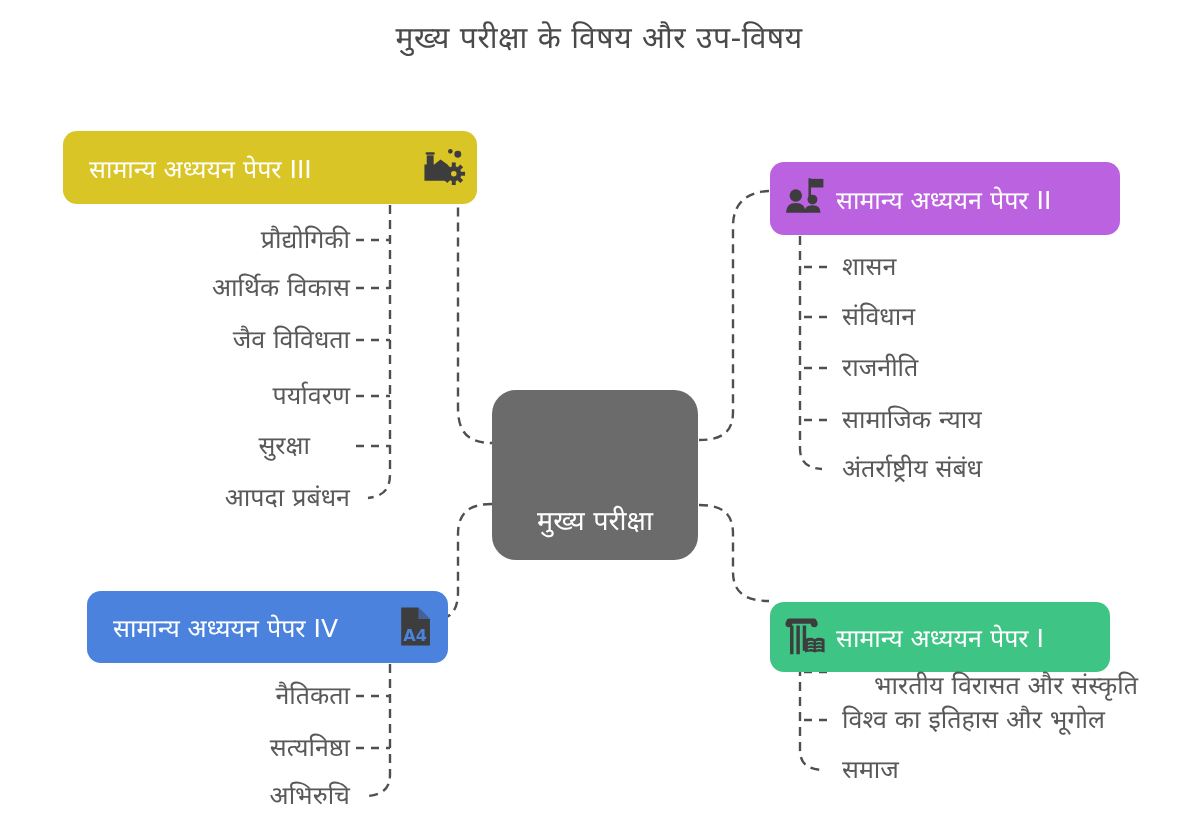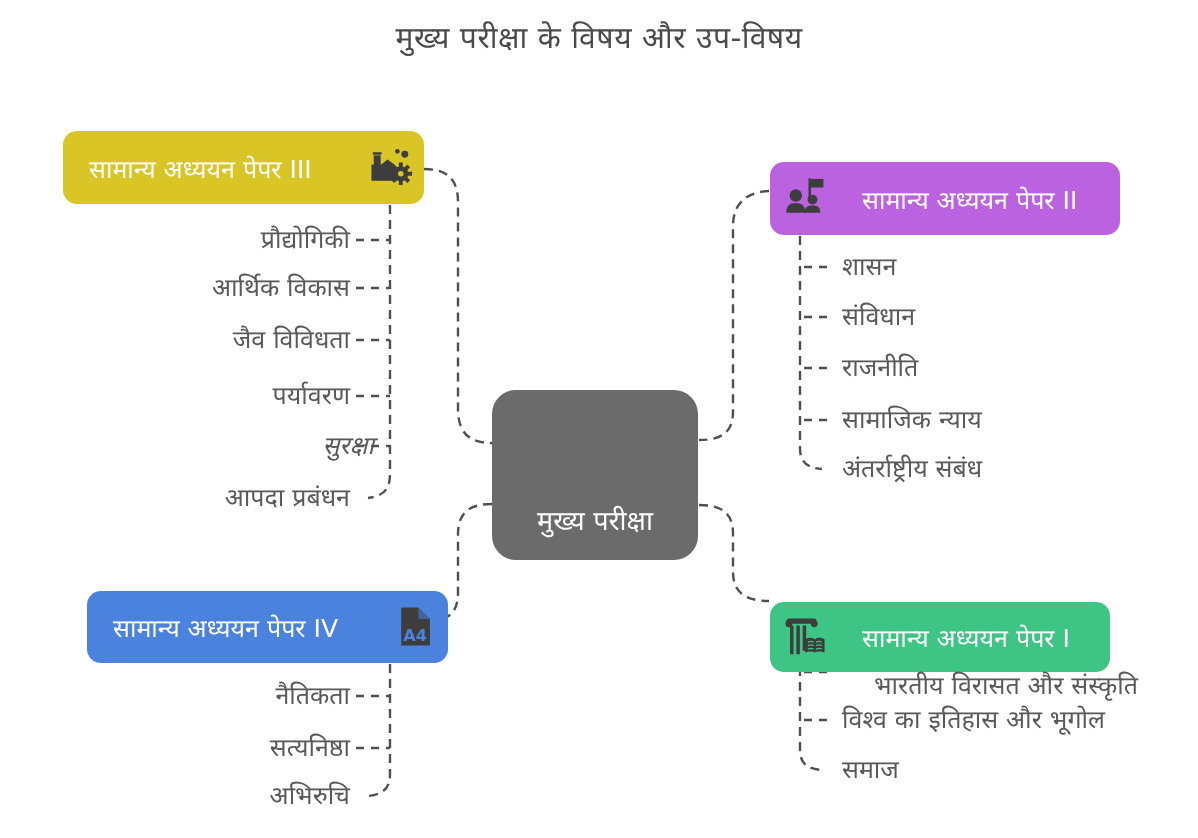--- a/index.html
+++ b/index.html
@@ -10,21 +10,21 @@
   .title{
     position:absolute;left:0;top:16px;width:1198px;text-align:center;
     font-size:30px;color:var(--color-title);letter-spacing:.5px;
   }
   .branch-box{
     position:absolute;border-radius:14px;display:flex;align-items:center;
     color:var(--color-label);font-size:25px;white-space:nowrap;box-sizing:border-box;
   }
   .branch-box .label{flex:1;}
   .branch-box.icon-right{padding:0 62px 0 26px;}
-  .branch-box.icon-left{padding:0 22px 0 92px;}
+  .branch-box.icon-left{padding:0 22px 0 66px;}
   .box-icon{position:absolute;top:50%;transform:translateY(-50%);width:46px;height:46px;}
   .box-icon.right{right:10px;}
   .box-icon.left{left:12px;}
   .center-node{
     position:absolute;left:492px;top:390px;width:206px;height:170px;
     background:var(--color-center);border-radius:24px;color:var(--color-label);
   }
   .center-node .label{
     position:absolute;left:0;right:0;bottom:22px;text-align:center;font-size:27px;white-space:nowrap;
   }
@@ -69,21 +69,21 @@
         <path d="M 804 672 L 834 672"></path>
         <path d="M 804 720 L 834 720"></path>
       </g>
     </g>
   </svg>
 
   <div class="center-node">
     <div class="label">मुख्य परीक्षा</div>
   </div>
 
-  <div class="branch-box icon-right" style="left: 63px; top: 131px; width: 361px; height: 73px; background: rgb(217, 197, 37);">
+  <div class="branch-box icon-right" style="left: 63px; top: 131px; width: 414px; height: 73px; background: rgb(217, 197, 37);">
     <span class="label">सामान्य अध्ययन पेपर III</span>
     <svg class="box-icon right" viewBox="0 0 40 40">
       <g class="ic">
         <rect x="5" y="9" width="6" height="9"></rect>
         <rect x="4" y="6.2" width="8" height="2.2" rx="1"></rect>
         <path d="M3 17 L3 31 L23 31 L23 17 L17 12.5 L11.5 17 Z"></path>
         <circle cx="25.5" cy="5.5" r="2"></circle>
         <circle cx="32" cy="8" r="3"></circle>
         <g transform="translate(28.5,25)">
           <circle r="6.6"></circle>
@@ -139,21 +139,21 @@
         <path d="M22.5 24.5 Q25.5 23.2 27.5 24.5 M22.5 27.5 Q25.5 26.2 27.5 27.5 M22.5 30.5 Q25.5 29.2 27.5 30.5 M29.5 24.5 Q32.5 23.2 34.5 24.5 M29.5 27.5 Q32.5 26.2 34.5 27.5 M29.5 30.5 Q32.5 29.2 34.5 30.5" fill="none" stroke="var(--color-green)" stroke-width="1.1"></path>
       </g>
     </svg>
     <span class="label">सामान्य अध्ययन पेपर I</span>
   </div>
 
   <div class="item align-right" style="top:224px;right:848px;">प्रौद्योगिकी</div>
   <div class="item align-right" style="top:272px;right:848px;">आर्थिक विकास</div>
   <div class="item align-right" style="top:324px;right:848px;">जैव विविधता</div>
   <div class="item align-right" style="top:380px;right:848px;">पर्यावरण</div>
-  <div class="item align-right" style="top:430px;right:824px;font-style:italic;">सुरक्षा</div>
+  <div class="item align-right" style="top:430px;right:888px;">सुरक्षा</div>
   <div class="item align-right" style="top:482px;right:848px;">आपदा प्रबंधन</div>
 
   <div class="item" style="top:251px;left:842px;">शासन</div>
   <div class="item" style="top:301px;left:842px;">संविधान</div>
   <div class="item" style="top:352px;left:842px;">राजनीति</div>
   <div class="item" style="top:404px;left:842px;">सामाजिक न्याय</div>
   <div class="item" style="top:453px;left:842px;">अंतर्राष्ट्रीय संबंध</div>
 
   <div class="item align-right" style="top:680px;right:848px;">नैतिकता</div>
   <div class="item align-right" style="top:732px;right:848px;">सत्यनिष्ठा</div>

